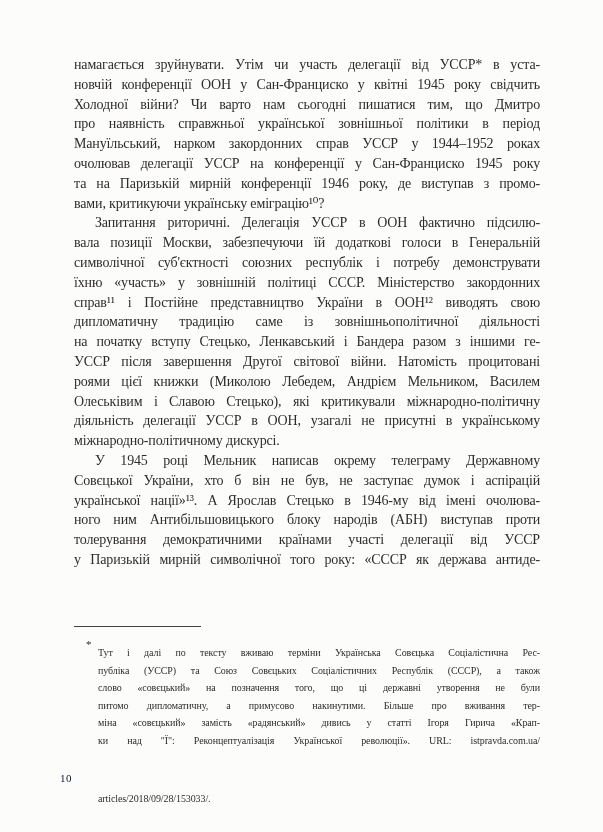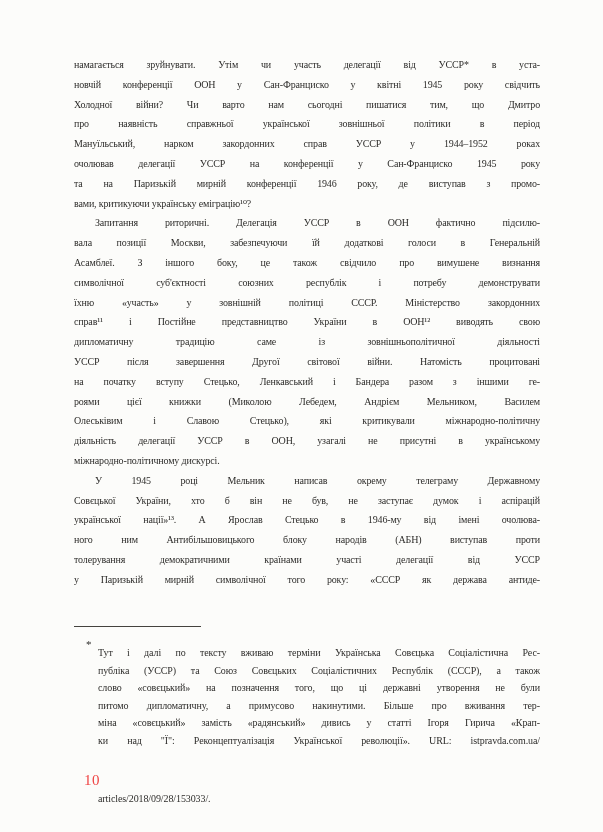--- a/index.html
+++ b/index.html
@@ -16,21 +16,21 @@
     height: 832px;
     background: #fcfcfa;
     color: #2e2d2b;
     font-family: "Liberation Serif", "DejaVu Serif", serif;
   }
   .body-text {
     position: absolute;
     left: 74px;
     top: 55px;
     width: 466px;
-    font-size: 10px;
+    font-size: 14px;
     line-height: 19.8px;
     letter-spacing: -0.15px;
   }
   .para { margin: 0; padding: 0; }
   .line {
     text-align: justify;
     text-align-last: justify;
     height: 19.8px;
     overflow: hidden;
   }
@@ -62,25 +62,25 @@
   }
   .fn-line {
     text-align: justify;
     text-align-last: justify;
     height: 17.6px;
     overflow: hidden;
   }
   .fn-line.short { text-align-last: left; margin-top: 40px; }
   .page-number {
     position: absolute;
-    left: 84px;
+    left: 60px;
     top: 772px;
-    font-size: 15px;
+    font-size: 11px;
     letter-spacing: 0.5px;
-    color: #ef4444;
+    color: #0f172a;
   }
 </style>
 </head>
 <body>
 
 <div class="page">
 
   <div class="body-text">
 
     <div class="para">
@@ -90,27 +90,26 @@
       <div class="line">про наявність справжньої української зовнішньої політики в період</div>
       <div class="line">Мануїльський, нарком закордонних справ УССР у 1944–1952 роках</div>
       <div class="line">очолював делегації УССР на конференції у Сан-Франциско 1945 року</div>
       <div class="line">та на Паризькій мирній конференції 1946 року, де виступав з промо-</div>
       <div class="line short">вами, критикуючи українську еміграцію¹⁰?</div>
     </div>
 
     <div class="para">
       <div class="line indent">Запитання риторичні. Делегація УССР в ООН фактично підсилю-</div>
       <div class="line">вала позиції Москви, забезпечуючи їй додаткові голоси в Генеральній</div>
-      <div class="line">Асамблеї. З іншого боку, це також свідчило про вимушене визнання</div>
       <div class="line">символічної суб'єктності союзних республік і потребу демонструвати</div>
       <div class="line">їхню «участь» у зовнішній політиці СССР. Міністерство закордонних</div>
       <div class="line">справ¹¹ і Постійне представництво України в ООН¹² виводять свою</div>
       <div class="line">дипломатичну традицію саме із зовнішньополітичної діяльності</div>
+      <div class="line">на початку вступу Стецько, Ленкавський і Бандера разом з іншими ге-</div>
       <div class="line">УССР після завершення Другої світової війни. Натомість процитовані</div>
-      <div class="line">на початку вступу Стецько, Ленкавський і Бандера разом з іншими ге-</div>
       <div class="line">роями цієї книжки (Миколою Лебедем, Андрієм Мельником, Василем</div>
       <div class="line">Олеськівим і Славою Стецько), які критикували міжнародно-політичну</div>
       <div class="line">діяльність делегації УССР в ООН, узагалі не присутні в українському</div>
       <div class="line short">міжнародно-політичному дискурсі.</div>
     </div>
 
     <div class="para">
       <div class="line indent">У 1945 році Мельник написав окрему телеграму Державному</div>
       <div class="line">Совєцької України, хто б він не був, не заступає думок і аспірацій</div>
       <div class="line">української нації»¹³. А Ярослав Стецько в 1946-му від імені очолюва-</div>

